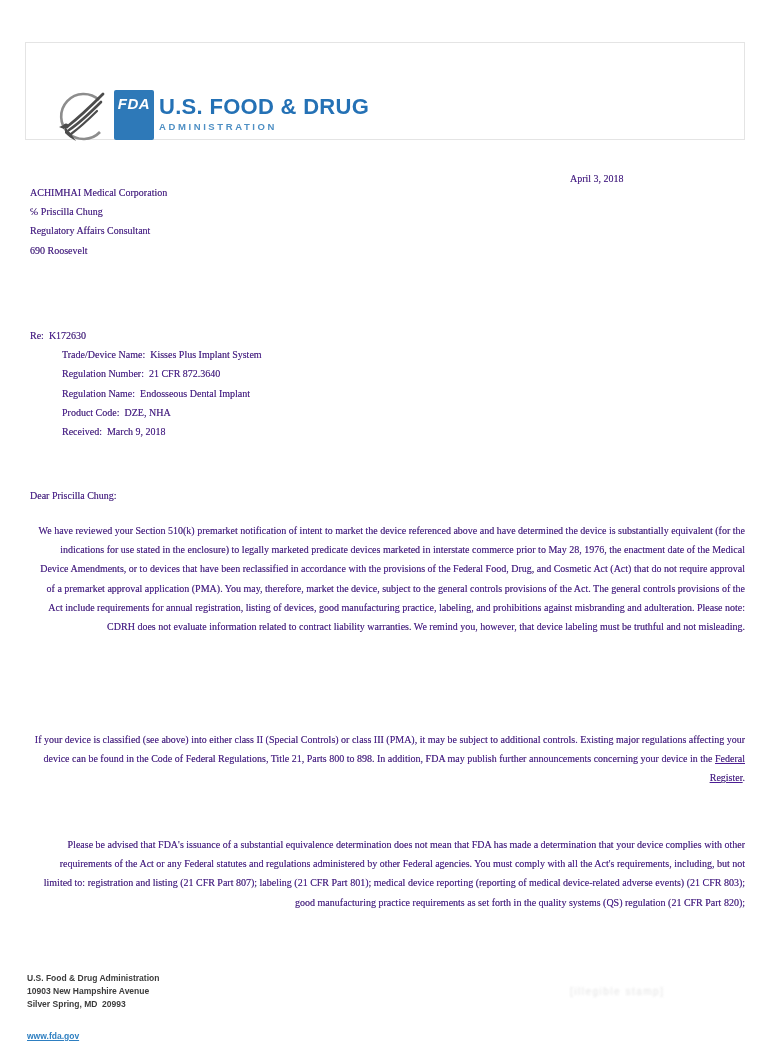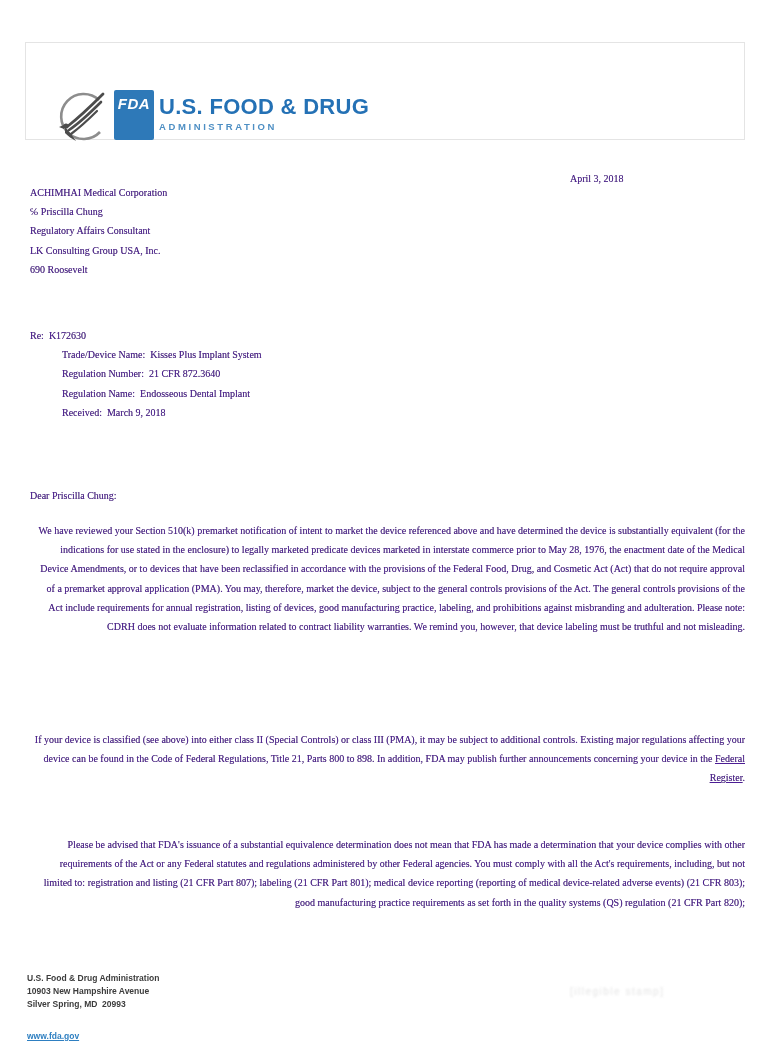--- a/index.html
+++ b/index.html
@@ -132,30 +132,30 @@
       <div class="brand-line2">ADMINISTRATION</div>
     </div>
   </div>
 
   <div class="doc-text date">April 3, 2018</div>
 
   <div class="doc-text recipient">
     <div>ACHIMHAI Medical Corporation</div>
     <div>℅ Priscilla Chung</div>
     <div>Regulatory Affairs Consultant</div>
-    <div>LK Consulting Group USA, Inc.</div>
     <div>690 Roosevelt</div>
   </div>
 
   <div class="doc-text re-block">
     <div class="re-first">Re:  K172630</div>
     <div class="re-lines">
       <div>Trade/Device Name:  Kisses Plus Implant System</div>
       <div>Regulation Number:  21 CFR 872.3640</div>
       <div>Regulation Name:  Endosseous Dental Implant</div>
+      <div>Product Code:  DZE, NHA</div>
       <div>Received:  March 9, 2018</div>
     </div>
   </div>
 
   <div class="doc-text salutation">Dear Priscilla Chung:</div>
 
   <div class="doc-text para para-1">We have reviewed your Section 510(k) premarket notification of intent to market the device referenced above and have determined the device is substantially equivalent (for the indications for use stated in the enclosure) to legally marketed predicate devices marketed in interstate commerce prior to May 28, 1976, the enactment date of the Medical Device Amendments, or to devices that have been reclassified in accordance with the provisions of the Federal Food, Drug, and Cosmetic Act (Act) that do not require approval of a premarket approval application (PMA). You may, therefore, market the device, subject to the general controls provisions of the Act. The general controls provisions of the Act include requirements for annual registration, listing of devices, good manufacturing practice, labeling, and prohibitions against misbranding and adulteration. Please note:  CDRH does not evaluate information related to contract liability warranties. We remind you, however, that device labeling must be truthful and not misleading.</div>
 
   <div class="doc-text para para-2"><span>If your device is classified (see above) into either class II (Special Controls) or class III (PMA), it may be subject to additional controls. Existing major regulations affecting your device can be found in the Code of Federal Regulations, Title 21, Parts 800 to 898. In addition, FDA may publish further announcements concerning your device in the </span><span class="doc-underline">Federal Register</span><span>.</span></div>
 

